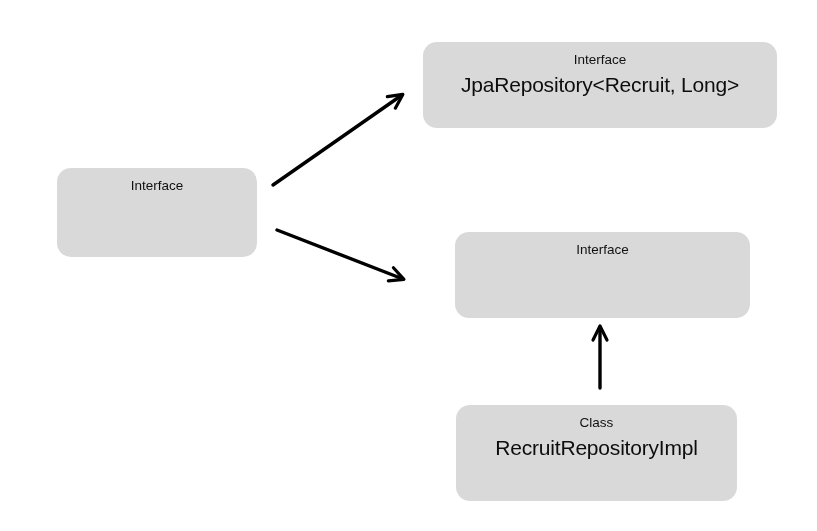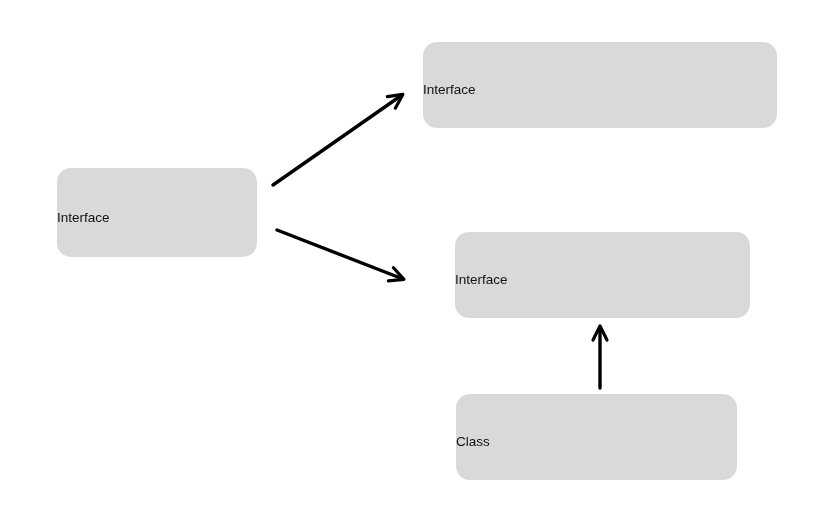--- a/index.html
+++ b/index.html
@@ -10,42 +10,42 @@
     background: #ffffff;
     font-family: "Liberation Sans", sans-serif;
     overflow: hidden;
   }
   .node {
     position: absolute;
     background: #d9d9d9;
     border-radius: 14px;
     box-sizing: border-box;
     display: flex;
-    flex-direction: row;
+    flex-direction: column;
     align-items: center;
     padding-top: 10px;
     color: #111111;
   }
   .stereotype {
     font-size: 13.5px;
     line-height: 1.15;
     color: #111111;
   }
   .node-name {
     font-size: 21px;
     line-height: 1.15;
     margin-top: 5px;
     letter-spacing: -0.2px;
     white-space: nowrap;
     color: #0d0d0d;
   }
   #node-recruit-repository        { left: 57px;  top: 168px; width: 200px; height: 89px; }
   #node-jpa-repository            { left: 423px; top: 42px;  width: 354px; height: 86px; }
   #node-recruit-repository-custom { left: 455px; top: 232px; width: 295px; height: 86px; }
-  #node-recruit-repository-impl   { left: 456px; top: 394px; width: 281px; height: 86px; }
+  #node-recruit-repository-impl   { left: 456px; top: 405px; width: 281px; height: 96px; }
   .arrow-layer {
     position: absolute;
     left: 0; top: 0;
     width: 817px; height: 531px;
     pointer-events: none;
   }
 </style>
 </head>
 <body>
 
@@ -61,23 +61,25 @@
     <line x1="277" y1="230" x2="403" y2="279" stroke="#000000" stroke-width="3.4" stroke-linecap="round" marker-end="url(#arrowhead)"></line>
     <line x1="600" y1="388" x2="600" y2="327" stroke="#000000" stroke-width="3.4" stroke-linecap="round" marker-end="url(#arrowhead)"></line>
   </svg>
 
   <div class="node" id="node-recruit-repository">
     <div class="stereotype">Interface</div>
   </div>
 
   <div class="node" id="node-jpa-repository">
     <div class="stereotype">Interface</div>
+    <div class="node-name">JpaRepository&lt;Recruit, Long&gt;</div>
   </div>
 
   <div class="node" id="node-recruit-repository-custom">
     <div class="stereotype">Interface</div>
   </div>
 
   <div class="node" id="node-recruit-repository-impl">
     <div class="stereotype">Class</div>
+    <div class="node-name">RecruitRepositoryImpl</div>
   </div>
 
 </div>
 
 </body></html>

